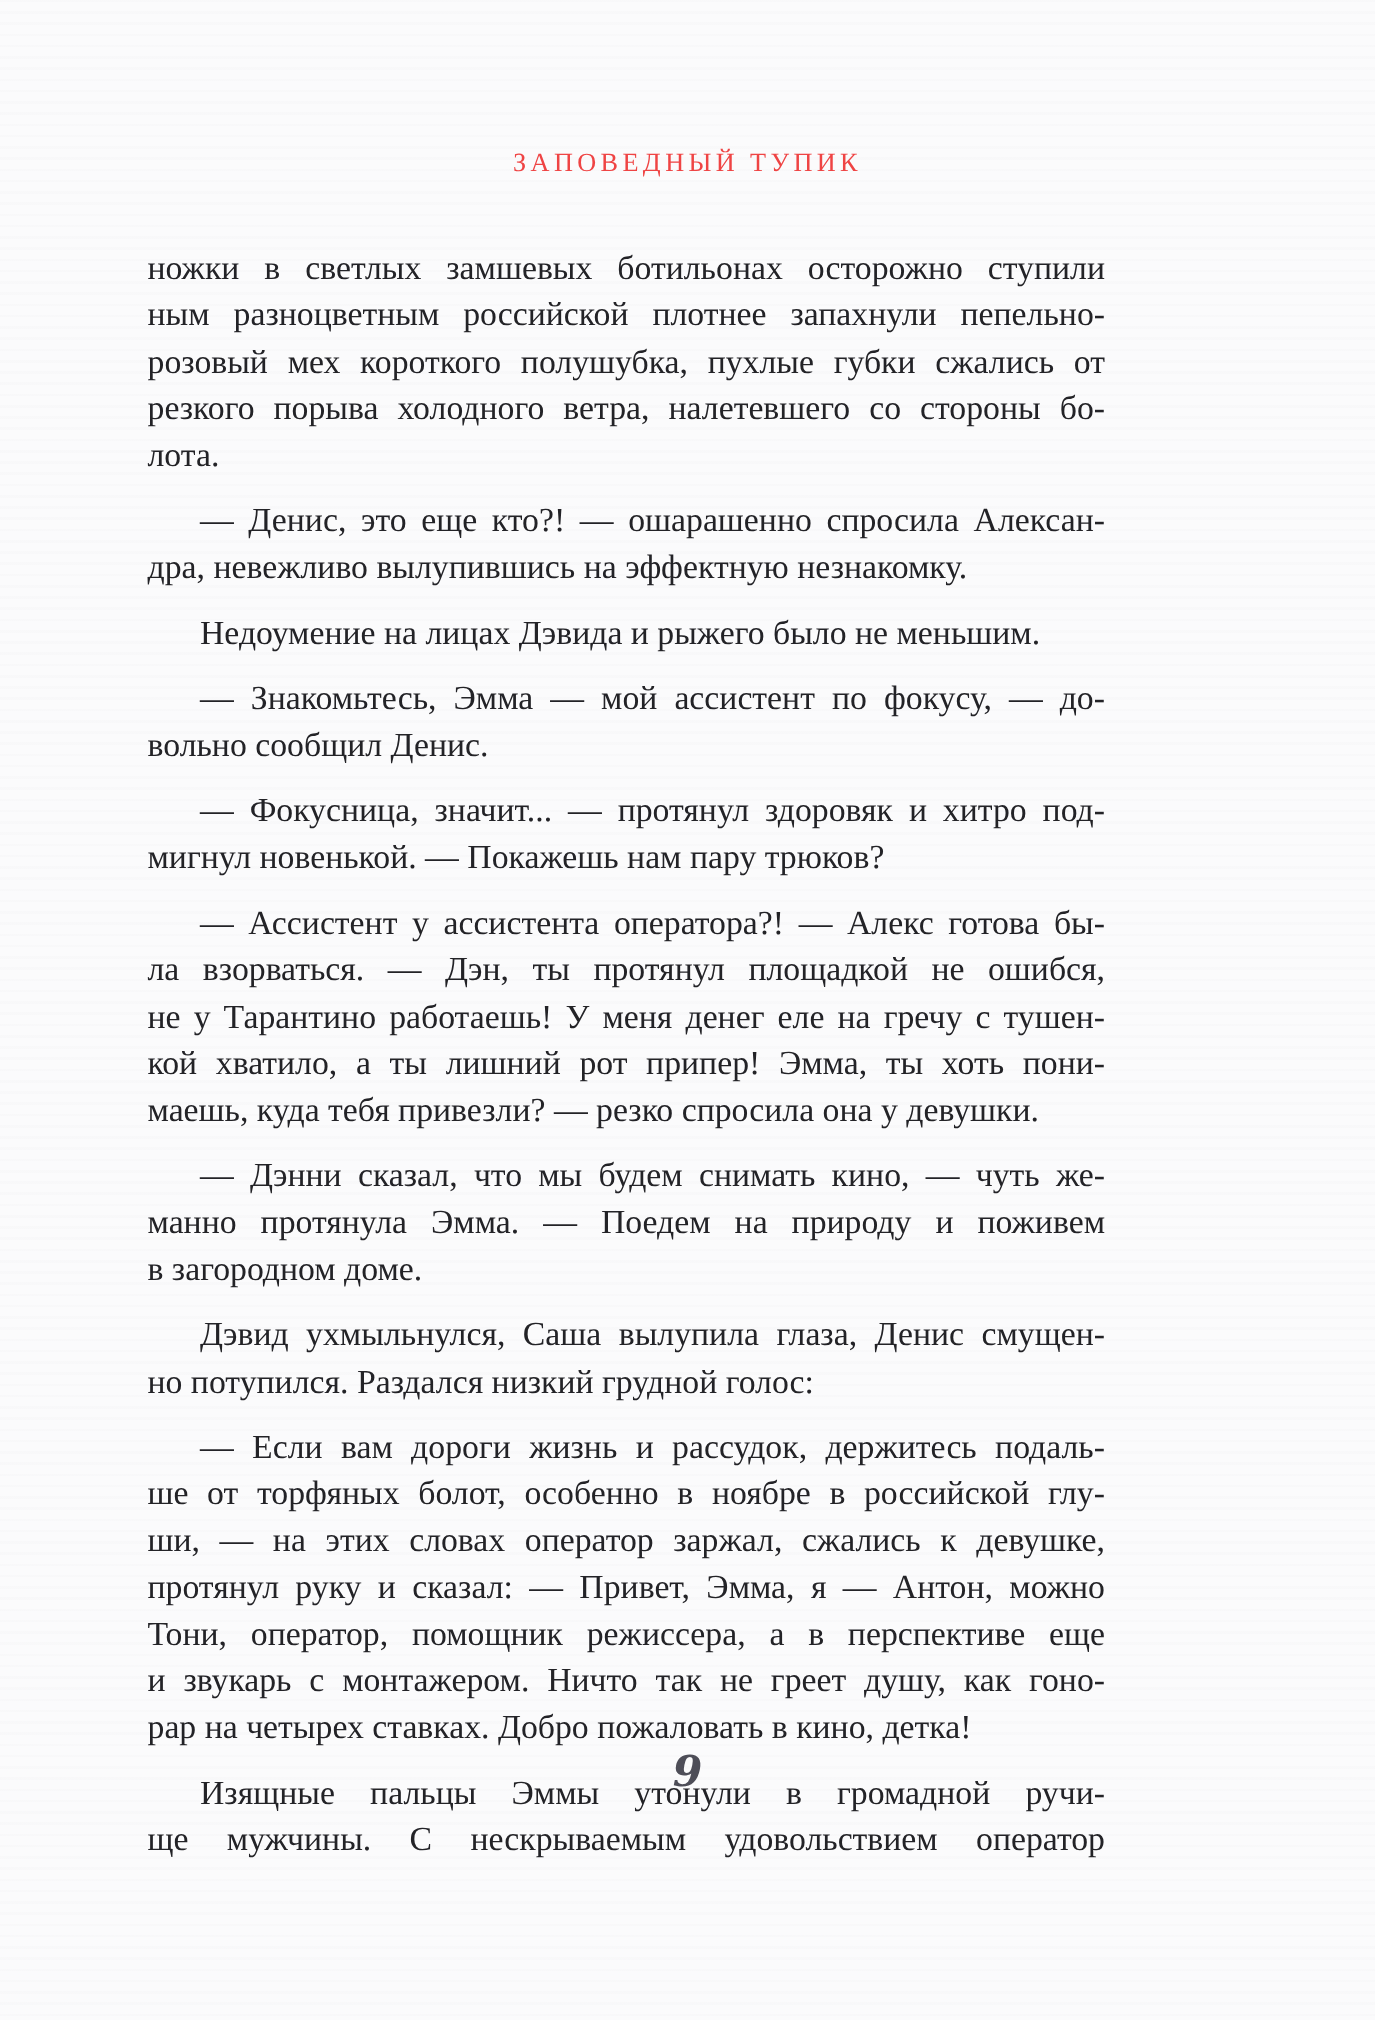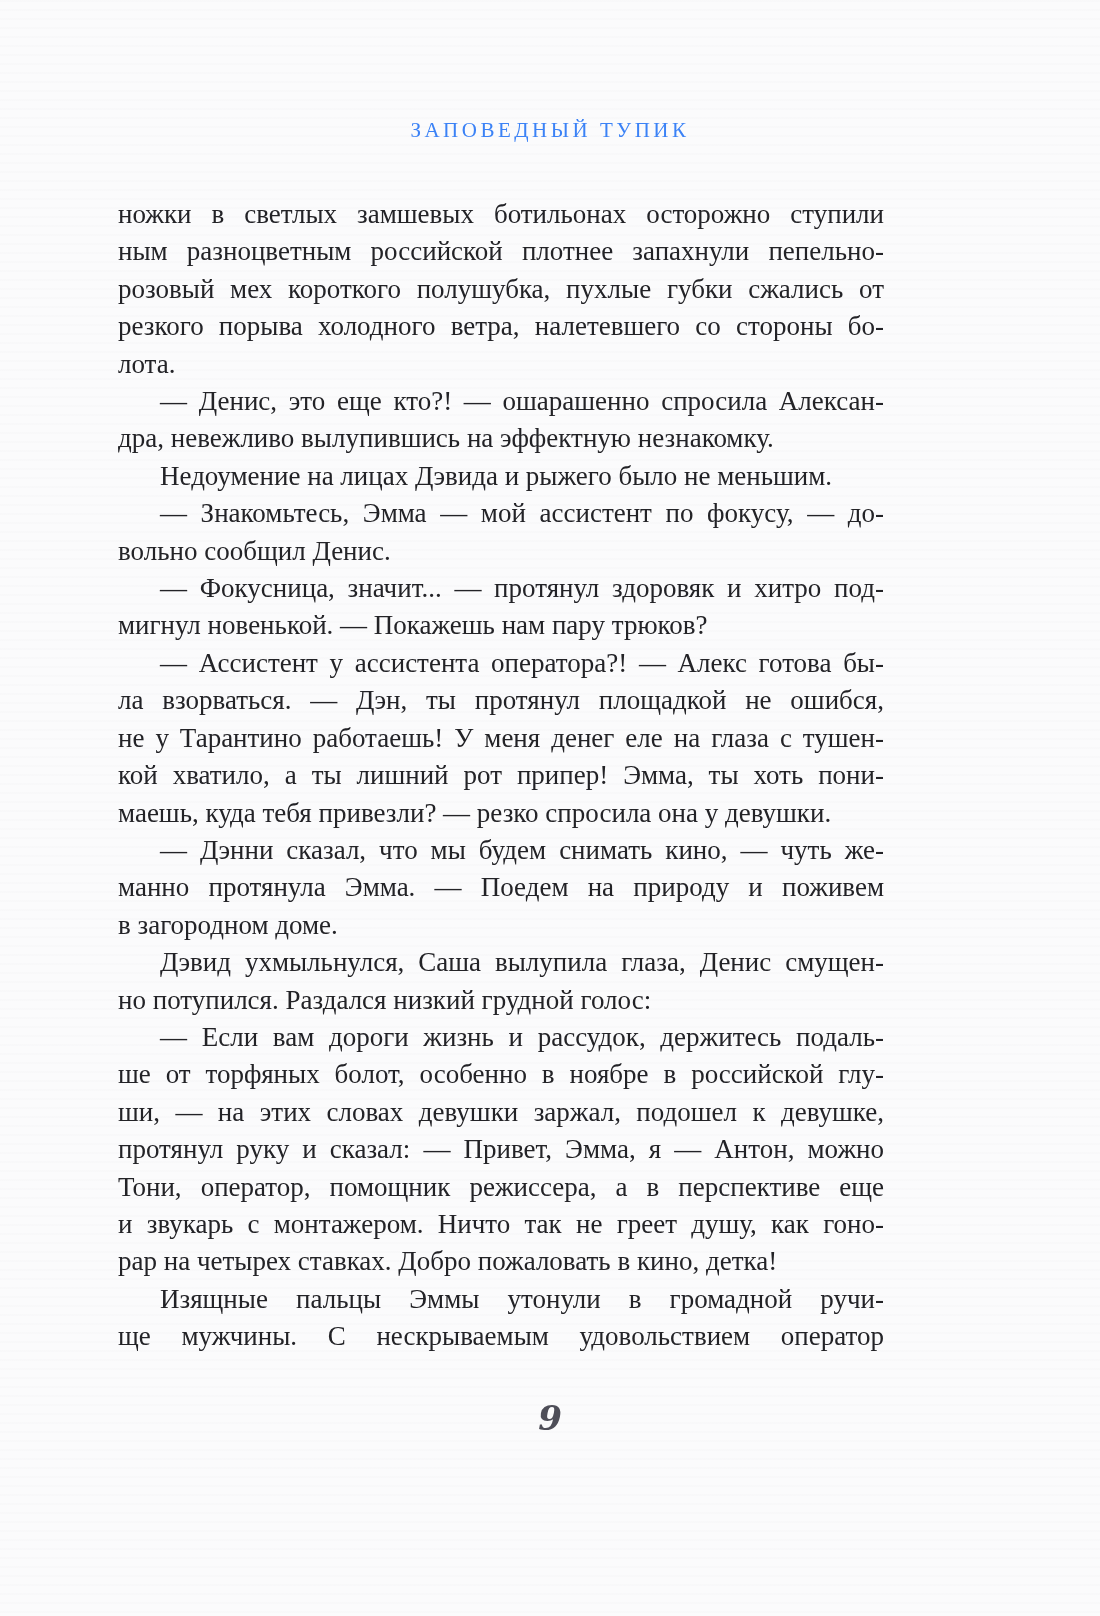--- a/index.html
+++ b/index.html
@@ -28,42 +28,42 @@
 
   .running-head {
     position: absolute;
     top: 118px;
     left: 0;
     width: 100%;
     text-align: center;
     font-size: 21px;
     font-weight: 400;
     letter-spacing: 3.5px;
-    color: #3b82f6;
+    color: #ef4444;
   }
 
   .text-block {
     position: absolute;
     top: 196px;
     left: 118px;
     width: 766px;
     font-size: 27px;
     line-height: 37.4px;
     color: #232327;
   }
 
   p.para { margin: 0; padding: 0; }
 
   .line {
     display: block;
     text-align: justify;
     text-align-last: justify;
   }
   .line.last { text-align-last: left; }
-  .line.indent { text-indent: 42px; }
+  .line.indent { text-indent: 42px; margin-top: 15px; }
 
   .folio {
     position: absolute;
     top: 1398px;
     left: 0;
     width: 100%;
     text-align: center;
     font-family: "DejaVu Serif", "Liberation Serif", serif;
     font-style: italic;
     font-weight: 700;
@@ -103,40 +103,40 @@
     </p>
 
     <p class="para">
       <span class="line indent">— Фокусница, значит... — протянул здоровяк и хитро под-</span>
       <span class="line last">мигнул новенькой. — Покажешь нам пару трюков?</span>
     </p>
 
     <p class="para">
       <span class="line indent">— Ассистент у ассистента оператора?! — Алекс готова бы-</span>
       <span class="line">ла взорваться. — Дэн, ты протянул площадкой не ошибся,</span>
-      <span class="line">не у Тарантино работаешь! У меня денег еле на глаза с тушен-</span>
+      <span class="line">не у Тарантино работаешь! У меня денег еле на гречу с тушен-</span>
       <span class="line">кой хватило, а ты лишний рот припер! Эмма, ты хоть пони-</span>
       <span class="line last">маешь, куда тебя привезли? — резко спросила она у девушки.</span>
     </p>
 
     <p class="para">
       <span class="line indent">— Дэнни сказал, что мы будем снимать кино, — чуть же-</span>
       <span class="line">манно протянула Эмма. — Поедем на природу и поживем</span>
       <span class="line last">в загородном доме.</span>
     </p>
 
     <p class="para">
       <span class="line indent">Дэвид ухмыльнулся, Саша вылупила глаза, Денис смущен-</span>
       <span class="line last">но потупился. Раздался низкий грудной голос:</span>
     </p>
 
     <p class="para">
       <span class="line indent">— Если вам дороги жизнь и рассудок, держитесь подаль-</span>
       <span class="line">ше от торфяных болот, особенно в ноябре в российской глу-</span>
-      <span class="line">ши, — на этих словах девушки заржал, подошел к девушке,</span>
+      <span class="line">ши, — на этих словах оператор заржал, сжались к девушке,</span>
       <span class="line">протянул руку и сказал: — Привет, Эмма, я — Антон, можно</span>
       <span class="line">Тони, оператор, помощник режиссера, а в перспективе еще</span>
       <span class="line">и звукарь с монтажером. Ничто так не греет душу, как гоно-</span>
       <span class="line last">рар на четырех ставках. Добро пожаловать в кино, детка!</span>
     </p>
 
     <p class="para">
       <span class="line indent">Изящные пальцы Эммы утонули в громадной ручи-</span>
       <span class="line">ще мужчины. С нескрываемым удовольствием оператор</span>
     </p>

